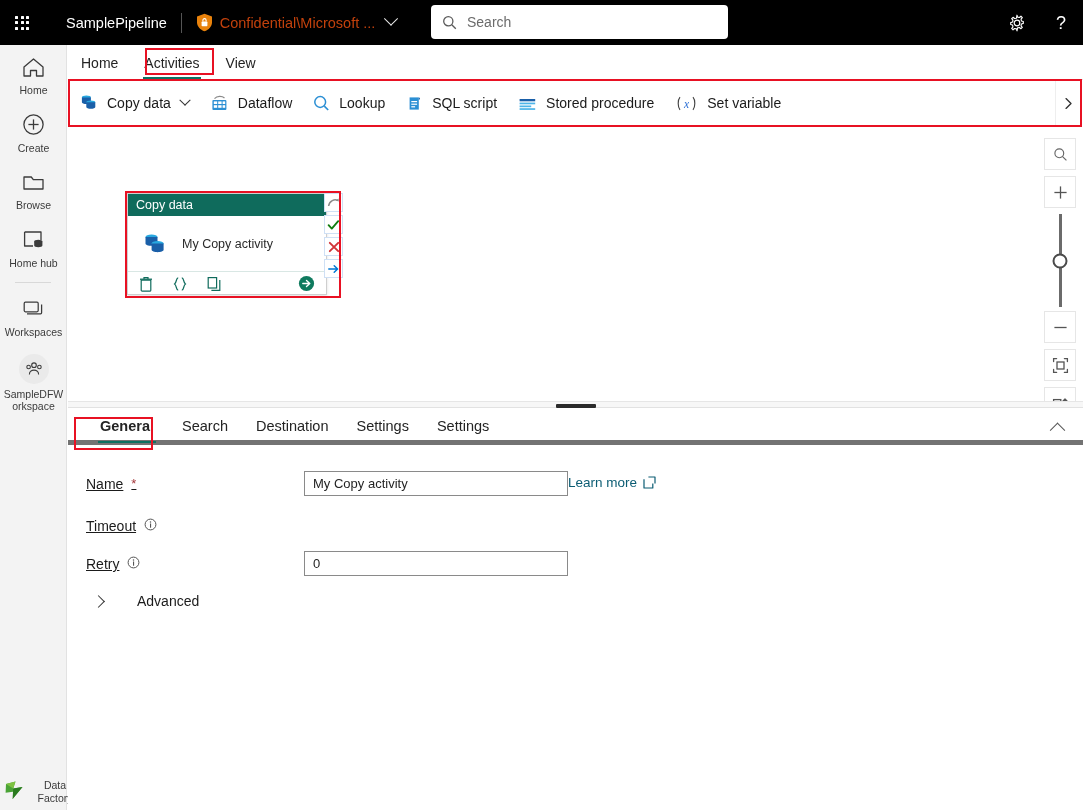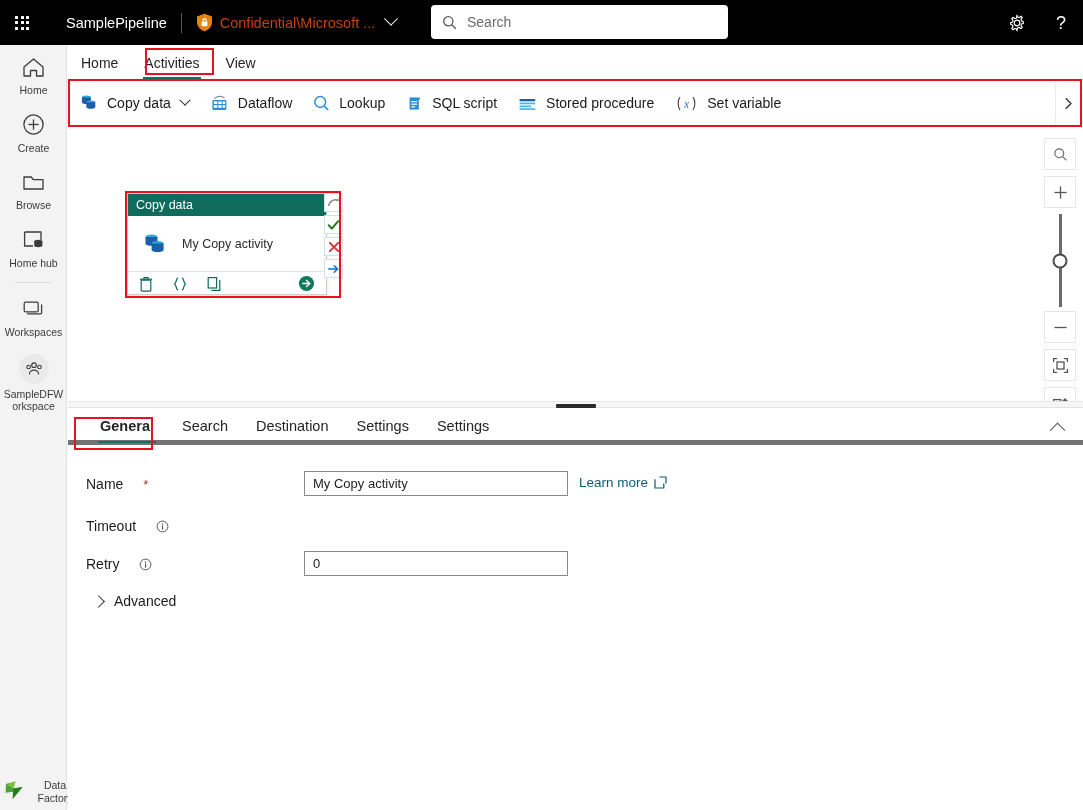--- a/index.html
+++ b/index.html
@@ -289,56 +289,56 @@
     width: 11px; height: 11px;
     border-left: 1.5px solid #555;
     border-top: 1.5px solid #555;
     transform: rotate(45deg) translate(2px,2px);
   }
 
   .form { padding: 26px 0 0 18px; position: relative; }
   .frow { display: flex; align-items: flex-start; margin-bottom: 17px; }
   .flabel {
     width: 218px; font-size: 14px; color: #1b1b1b;
-    padding-top: 5px; display: flex; align-items: center; gap: 20px;
+    padding-top: 5px; display: flex; align-items: flex-start; gap: 8px; text-decoration: underline;
   }
   .req { color: #a4373a; font-size: 13px; }
   .fin {
     width: 264px; height: 25px;
     border: 1px solid #8a8a8a; background: #ffffff;
     font-family: "Liberation Sans", sans-serif;
     font-size: 13px; color: #242424;
     padding: 0 8px; outline: none;
   }
   .ftext {
     width: 264px; height: 63px;
     border: 1px solid #8a8a8a; background: #ffffff;
     font-family: "Liberation Sans", sans-serif;
     font-size: 13px; color: #242424;
     padding: 5px 8px; outline: none; resize: vertical;
   }
   .learn {
-    margin-left: 11px; padding-top: 4px;
+    padding-top: 4px;
     font-size: 13.5px; color: #0b5c73;
     display: flex; align-items: center; gap: 6px;
     cursor: pointer; white-space: nowrap;
   }
   .info-ic { display: inline-flex; vertical-align: middle; }
   .adv {
     display: flex; align-items: center; gap: 11px;
     margin-top: 6px; margin-left: 8px;
     cursor: pointer; width: 150px;
   }
   .adv-chev {
     width: 9px; height: 9px;
     border-right: 1.6px solid #333;
     border-top: 1.6px solid #333;
     transform: rotate(45deg);
   }
-  .adv-lb { font-size: 14px; color: #1b1b1b; }
+  .adv-lb { font-size: 14px; color: #1b1b1b; margin-left: 23px; }
 </style>
 </head>
 <body>
 
 <div class="header">
   <div class="waffle">
     <div class="waffle-grid">
       <i></i>
         <i></i>
         <i></i>

